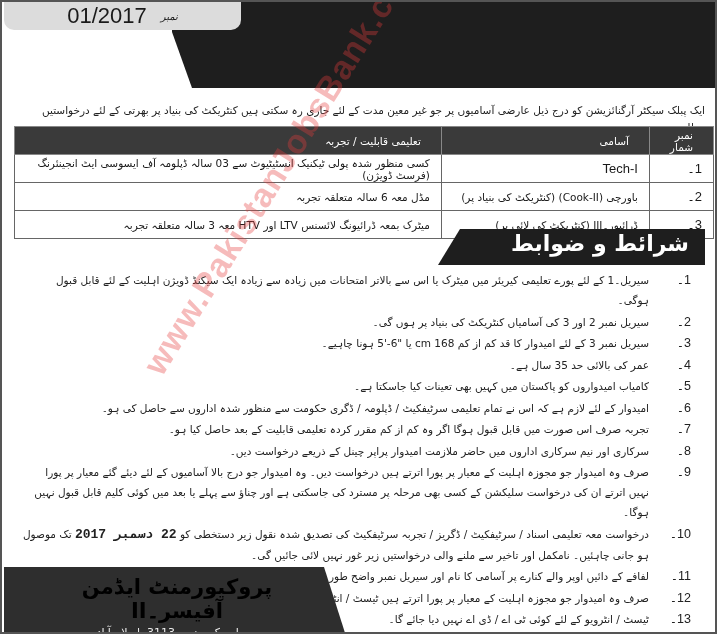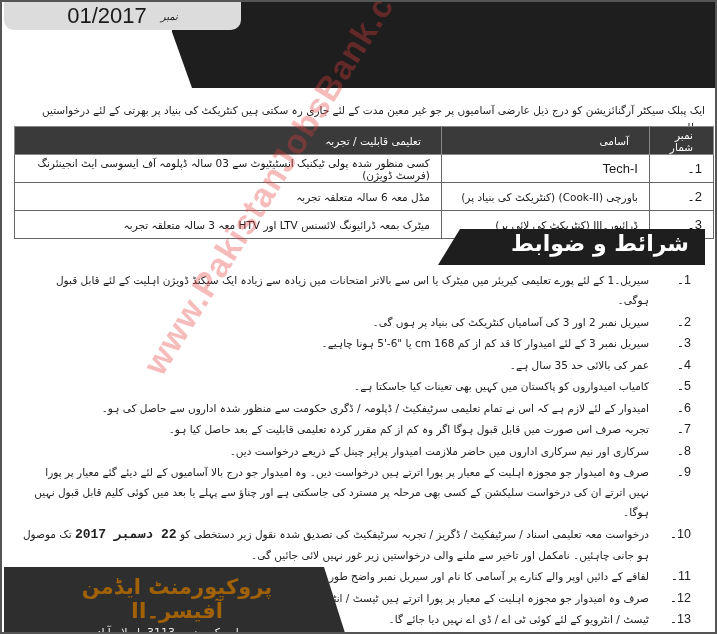--- a/index.html
+++ b/index.html
@@ -79,21 +79,21 @@
     
     .sig-grey {
       position: absolute; left: 32px; top: 571px; width: 282px; height: 12px; background: #d8d8d8;
     }
     .sig-black {
       position: absolute; left: 2px; top: 565px; width: 342px; height: 69px; background: #2e2e2e;
       clip-path: polygon(0 0, 320px 0, 100% 100%, 0 100%);
     }
     .sig-title {
       position: absolute; left: 50px; top: 573px; width: 250px; text-align: center;
-      color: #a16207; font-weight: bold; font-size: 21px; direction: rtl;
+      color: #000000; font-weight: bold; font-size: 21px; direction: rtl;
     }
     .sig-address {
       position: absolute; left: 50px; top: 624px; width: 250px; text-align: center;
       color: #eee; font-size: 11px; direction: rtl;
     }
 
     
     .watermark {
       position: absolute; left: 150px; top: 350px;
       transform: rotate(-58deg); transform-origin: left center;

